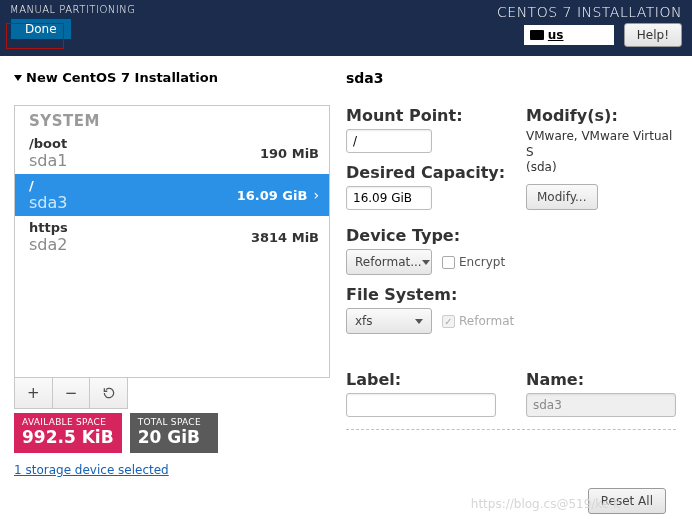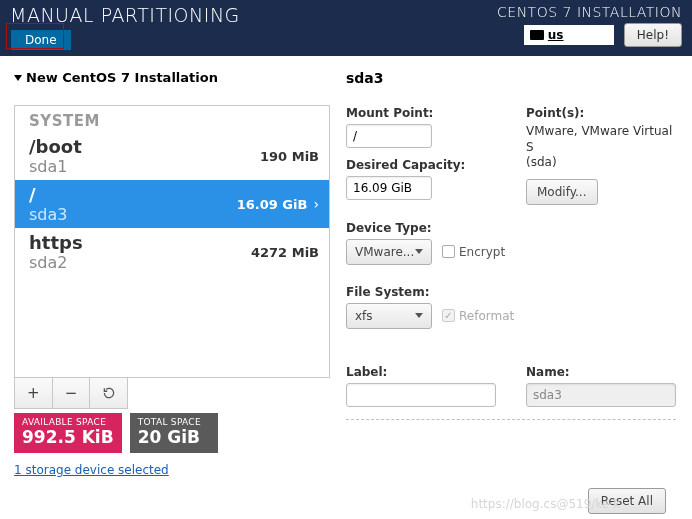--- a/index.html
+++ b/index.html
@@ -1,39 +1,39 @@
 <!DOCTYPE html>
 <html><head>
 <meta charset="utf-8">
 <style>
 * { box-sizing: border-box; margin: 0; padding: 0; font-family: "DejaVu Sans", "Cantarell", sans-serif; }
 html, body { width: 692px; height: 519px; overflow: hidden; background: #fff; }
 
 .topbar { height: 56px; background: #1b2c4d; color: #fff; display: flex; padding: 4px 10px 4px 10px; position: relative; }
 .topbar-left { display: flex; flex-direction: column; align-items: flex-start; }
-.title-left { font-size: 19px; font-weight: 300; letter-spacing: 0.5px; margin-bottom: 3px; }
+.title-left { font-size: 10px; font-weight: 300; letter-spacing: 0.5px; margin-bottom: 3px; }
 .done-btn { background: #0369a1; color: #fff; border: 1px solid #06345f; font-size: 12px; padding: 3px 14px; cursor: pointer; position: relative; }
 .done-highlight { position: absolute; border: 1.5px solid #a8120e; left: 6px; top: 23px; width: 58px; height: 26px; pointer-events: none; }
 .topbar-right { margin-left: auto; display: flex; flex-direction: column; align-items: flex-end; }
 .title-right { font-size: 14px; font-weight: 300; letter-spacing: 0.5px; margin-bottom: 3px; }
 .topbar-controls { display: flex; gap: 10px; align-items: center; }
 .lang-box { background: #fff; color: #000; font-size: 12px; padding: 3px 26px 3px 6px; display: flex; align-items: center; gap: 4px; min-width: 90px; }
 .kbd-icon { width: 14px; height: 10px; background: #000; border-radius: 1px; position: relative; }
 .help-btn { background: linear-gradient(#f7f7f7,#e2e2e2); border: 1px solid #9a9a9a; border-radius: 3px; font-size: 12px; padding: 4px 12px; cursor: pointer; color: #333; }
 
 .body-area { display: flex; height: 427px; }
 
 .left-pane { width: 336px; padding: 14px 6px 6px 14px; display: flex; flex-direction: column; }
 .tree-header { display: flex; align-items: center; font-weight: bold; font-size: 13px; margin-bottom: 20px; gap: 4px; }
 .caret { width: 0; height: 0; border-left: 4px solid transparent; border-right: 4px solid transparent; border-top: 6px solid #000; }
 .tree { border: 1px solid #c8c8c8; flex: 1; overflow: auto; background: #fff; }
 .section-label { color: #9a9a9a; font-size: 15px; font-weight: bold; padding: 6px 10px 2px 14px; letter-spacing: 0.5px; }
 .part-row { display: flex; justify-content: space-between; align-items: center; padding: 4px 10px 4px 14px; position: relative; }
 .part-row .names { display: flex; flex-direction: column; }
-.mount-name { font-size: 18px; font-weight: bold; color: #333; }
+.mount-name { font-size: 13px; font-weight: bold; color: #333; }
 .dev-name { font-size: 16px; color: #8a8a8a; }
 .size-val { font-size: 13px; font-weight: bold; color: #333; }
 .part-row.selected { background: #2a91e6; }
 .part-row.selected .mount-name, .part-row.selected .size-val { color: #fff; }
 .part-row.selected .dev-name { color: #cfe7fb; }
 .chevron { color: #fff; font-size: 14px; margin-left: 6px; }
 
 .tree-btns { display: flex; border: 1px solid #c8c8c8; border-top: none; width: 114px; }
 .tree-btns button { flex: 1; height: 30px; background: linear-gradient(#fafafa,#ececec); border: none; border-right: 1px solid #c8c8c8; font-size: 15px; cursor: pointer; color: #444; display:flex; align-items:center; justify-content:center;}
 .tree-btns button:last-child { border-right: none; }
@@ -43,32 +43,32 @@
 .space-box .lbl { font-size: 9px; letter-spacing: 0.3px; }
 .space-box .val { font-size: 17px; font-weight: bold; }
 .space-avail { background: #d6245f; }
 .space-total { background: #5a5a5a; }
 
 .storage-link { color: #1760b6; font-size: 12px; text-decoration: underline; margin-top: 10px; cursor: pointer; display: inline-block; }
 
 .right-pane { flex: 1; padding: 14px 16px 6px 10px; position: relative; }
 .rp-title { font-size: 14px; font-weight: bold; margin-bottom: 20px; }
 .form-grid { display: grid; grid-template-columns: 160px 1fr; column-gap: 20px; row-gap: 2px; }
-.fld-label { font-size: 12px; font-weight: bold; color: #333; margin-bottom: 4px; display: block; }
+.fld-label { font-size: 16px; font-weight: bold; color: #333; margin-bottom: 4px; display: block; }
 .txt-input { border: 1px solid #bdbdbd; border-radius: 3px; padding: 4px 6px; font-size: 12px; width: 86px; background: #fff; box-shadow: inset 0 1px 2px rgba(0,0,0,0.08); }
 .txt-input.wide { width: 150px; }
 .txt-input[disabled] { background: #efefef; color: #888; }
 .dev-text { font-size: 12px; color: #333; line-height: 1.3; }
 .modify-btn { background: linear-gradient(#fafafa,#e6e6e6); border: 1px solid #b0b0b0; border-radius: 3px; font-size: 12px; padding: 5px 10px; cursor: pointer; margin-top: 8px; color: #444; }
 
 .sect { margin-top: 16px; }
 .select-row { display: flex; align-items: center; gap: 10px; }
 .fake-select { display: flex; align-items: center; justify-content: space-between; background: linear-gradient(#fafafa,#e6e6e6); border: 1px solid #b0b0b0; border-radius: 3px; font-size: 12px; padding: 5px 8px; width: 86px; cursor: pointer; color: #444; }
 .fake-select .arr { width: 0; height: 0; border-left: 4px solid transparent; border-right: 4px solid transparent; border-top: 5px solid #555; }
-.chk-row { display: flex; gap: 4px; font-size: 12px; color: #555; }
+.chk-row { display: flex; align-items: center; gap: 4px; font-size: 12px; color: #555; }
 .chk { width: 13px; height: 13px; border: 1px solid #aaa; border-radius: 2px; background: #fff; display: inline-flex; align-items:center; justify-content:center; font-size:10px; color:#888;}
 .chk.disabled, .chk-row.disabled { color: #aaa; }
 .chk.disabled { background:#f2f2f2; border-color:#ccc;}
 
 .label-name-row { display: grid; grid-template-columns: 160px 1fr; column-gap: 20px; margin-top: 36px; }
 
 .dash-sep { border-top: 1px dashed #c0c0c0; margin-top: 12px; }
 
 .footer { position: absolute; bottom: 0; left:0; right:12px; height: 36px; display:flex; align-items:center; justify-content:flex-end; padding: 0 14px; }
 .reset-btn { background: linear-gradient(#f7f7f7,#e2e2e2); border:1px solid #9a9a9a; border-radius:3px; font-size:12px; padding:5px 12px; cursor:pointer; color:#444;}
@@ -122,21 +122,21 @@
           <span class="size-val">16.09 GiB</span>
           <span class="chevron">›</span>
         </div>
       </div>
 
       <div class="part-row">
         <div class="names">
           <span class="mount-name">https</span>
           <span class="dev-name">sda2</span>
         </div>
-        <span class="size-val">4272 MiB</span>
+        <span class="size-val">3814 MiB</span>
       </div>
     </div>
 
     <div class="tree-btns">
       <button>+</button>
       <button>−</button>
       <button>
         <svg class="refresh-svg" viewBox="0 0 24 24">
             <path fill="none" stroke="#555" stroke-width="2.2" d="M4 12a8 8 0 1 0 3-6.2M4 4v5h5"></path>
           </svg>
@@ -162,44 +162,44 @@
 
     <div class="form-grid">
       <div>
         <span class="fld-label">Mount Point:</span>
         <input class="txt-input" value="/" style="">
         <div style="height:10px"></div>
         <span class="fld-label">Desired Capacity:</span>
         <input class="txt-input" value="16.09 GiB" style="">
       </div>
       <div>
-        <span class="fld-label">Point(s):</span>
+        <span class="fld-label">Modify(s):</span>
         <div class="dev-text">
           <span>VMware, VMware Virtual S</span><br>
           <span>(sda)</span>
         </div>
         <button class="modify-btn">Modify...</button>
       </div>
     </div>
 
     <div class="sect">
       <span class="fld-label">Device Type:</span>
       <div class="select-row">
         <div class="fake-select">
-          <span>VMware...</span>
+          <span>Reformat...</span>
           <span class="arr"></span>
         </div>
         <div class="chk-row">
           <span class="chk"></span>
           <span>Encrypt</span>
         </div>
       </div>
     </div>
 
-    <div class="sect" style="margin-top:20px;">
+    <div class="sect" style="margin-top:10px;">
       <span class="fld-label">File System:</span>
       <div class="select-row">
         <div class="fake-select">
           <span>xfs</span>
           <span class="arr"></span>
         </div>
         <div class="chk-row disabled">
           <span class="chk disabled">✓</span>
           <span>Reformat</span>
         </div>

